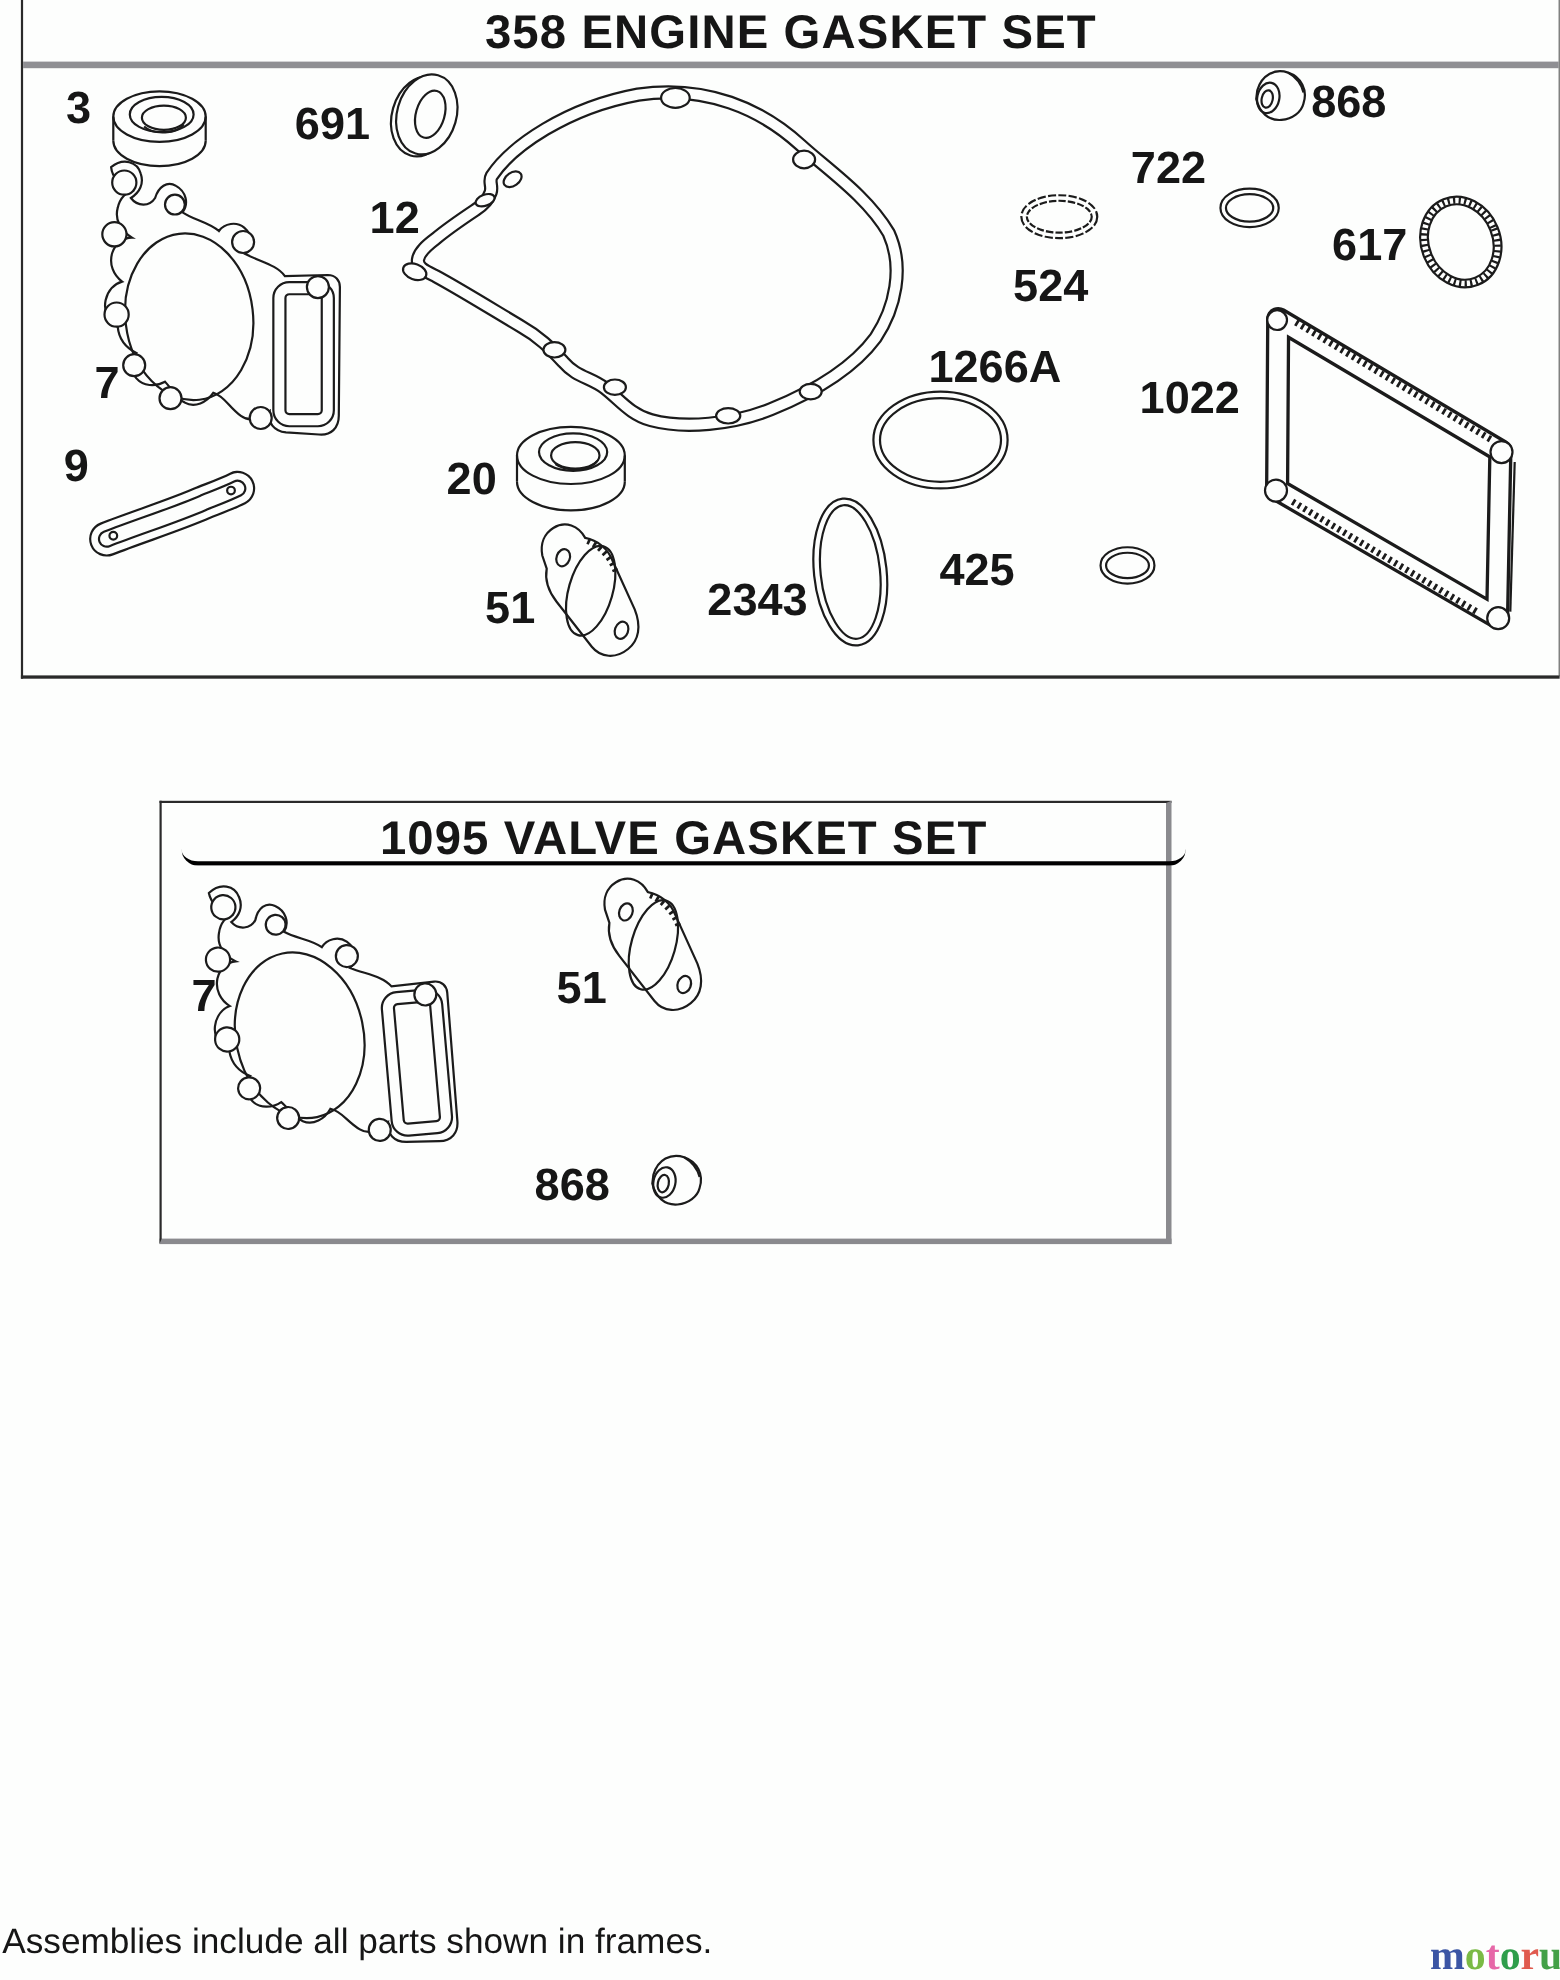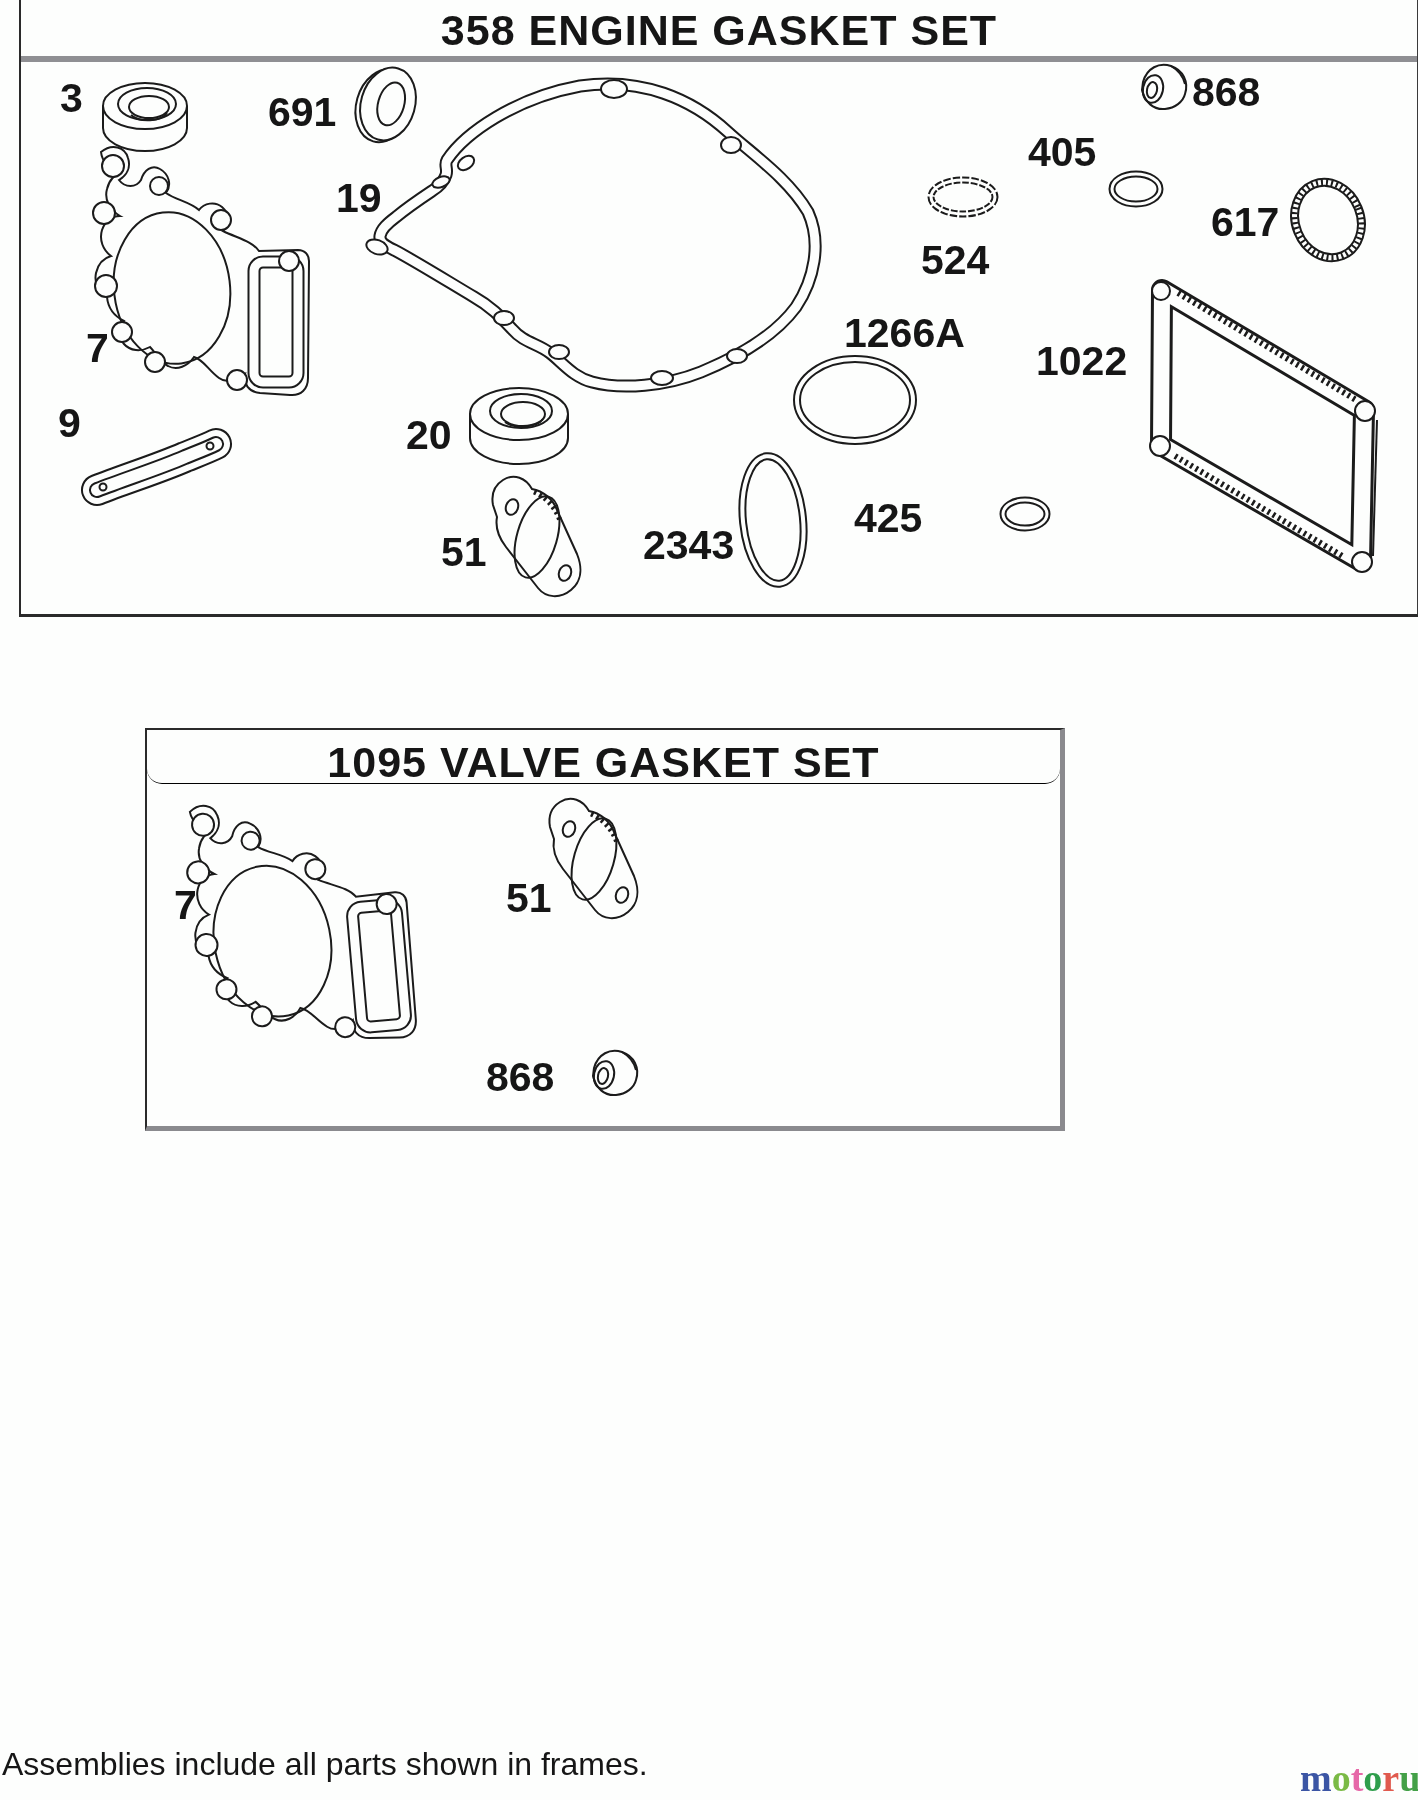--- a/index.html
+++ b/index.html
@@ -4,21 +4,21 @@
 <style>
   html,body{margin:0;padding:0;background:#fdfefd;}
   #page{position:relative;width:1418px;height:1800px;background:#fdfefd;overflow:hidden;
         font-family:"Liberation Sans",sans-serif;color:#161616;}
   .frame{position:absolute;background:transparent;}
   #engine-frame{left:19px;top:-4px;width:1396px;height:616px;
     border-left:2px solid #2a2a2a;border-right:3px solid #3a3a3a;border-bottom:3px solid #2a2a2a;border-top:2px solid #2a2a2a;}
   #engine-frame .frame-header{position:absolute;left:0;top:0;width:100%;height:58px;border-bottom:6px solid #8f8f93;}
   #valve-frame{left:145px;top:728px;width:913px;height:396px;
     border-top:2px solid #2a2a2a;border-left:2px solid #2a2a2a;border-right:5px solid #8a8a8e;border-bottom:5px solid #8a8a8e;}
-  #valve-frame .frame-header{position:absolute;left:0;top:0;width:100%;height:53px;border-bottom:1px solid #000000;border-radius:15px;}
+  #valve-frame .frame-header{position:absolute;left:18px;top:0;width:100%;height:53px;border-bottom:4px solid #000000;border-radius:15px;}
   .frame-title{position:absolute;left:0;top:8px;width:100%;text-align:center;
     font-size:43px;font-weight:bold;letter-spacing:1px;white-space:nowrap;}
   .plabel{position:absolute;font-size:41px;font-weight:bold;white-space:nowrap;}
   #diagram-svg{position:absolute;left:0;top:0;pointer-events:none;}
   #footer-note{position:absolute;left:2px;top:1746px;font-size:32px;font-weight:400;letter-spacing:0;}
   #logo{position:absolute;left:1300px;top:1756px;white-space:nowrap;
         font-family:"Liberation Serif",serif;font-weight:bold;font-size:38px;}
   #logo .mark{font-size:18px;vertical-align:14px;}
   #logo .suffix{font-size:21px;font-weight:bold;}
 </style>
@@ -205,23 +205,23 @@
 
     <use href="#head-gasket" transform="translate(97,650) rotate(-5 210 250)"></use>
 
     <use href="#exhaust-gasket" transform="translate(57,322)"></use>
 
     <use href="#stem-seal" transform="translate(614,1078)"></use>
   </svg>
 
   <div class="plabel" style="left:60px;top:75px">3</div>
   <div class="plabel" style="left:268px;top:89px">691</div>
-  <div class="plabel" style="left:336px;top:175px">19</div>
+  <div class="plabel" style="left:336px;top:175px">12</div>
   <div class="plabel" style="left:1192px;top:69px">868</div>
-  <div class="plabel" style="left:1028px;top:129px">405</div>
+  <div class="plabel" style="left:1028px;top:129px">722</div>
   <div class="plabel" style="left:921px;top:237px">524</div>
   <div class="plabel" style="left:1211px;top:199px">617</div>
   <div class="plabel" style="left:844px;top:310px">1266A</div>
   <div class="plabel" style="left:1036px;top:338px">1022</div>
   <div class="plabel" style="left:86px;top:325px">7</div>
   <div class="plabel" style="left:406px;top:412px">20</div>
   <div class="plabel" style="left:58px;top:400px">9</div>
   <div class="plabel" style="left:441px;top:529px">51</div>
   <div class="plabel" style="left:643px;top:522px">2343</div>
   <div class="plabel" style="left:854px;top:495px">425</div>

